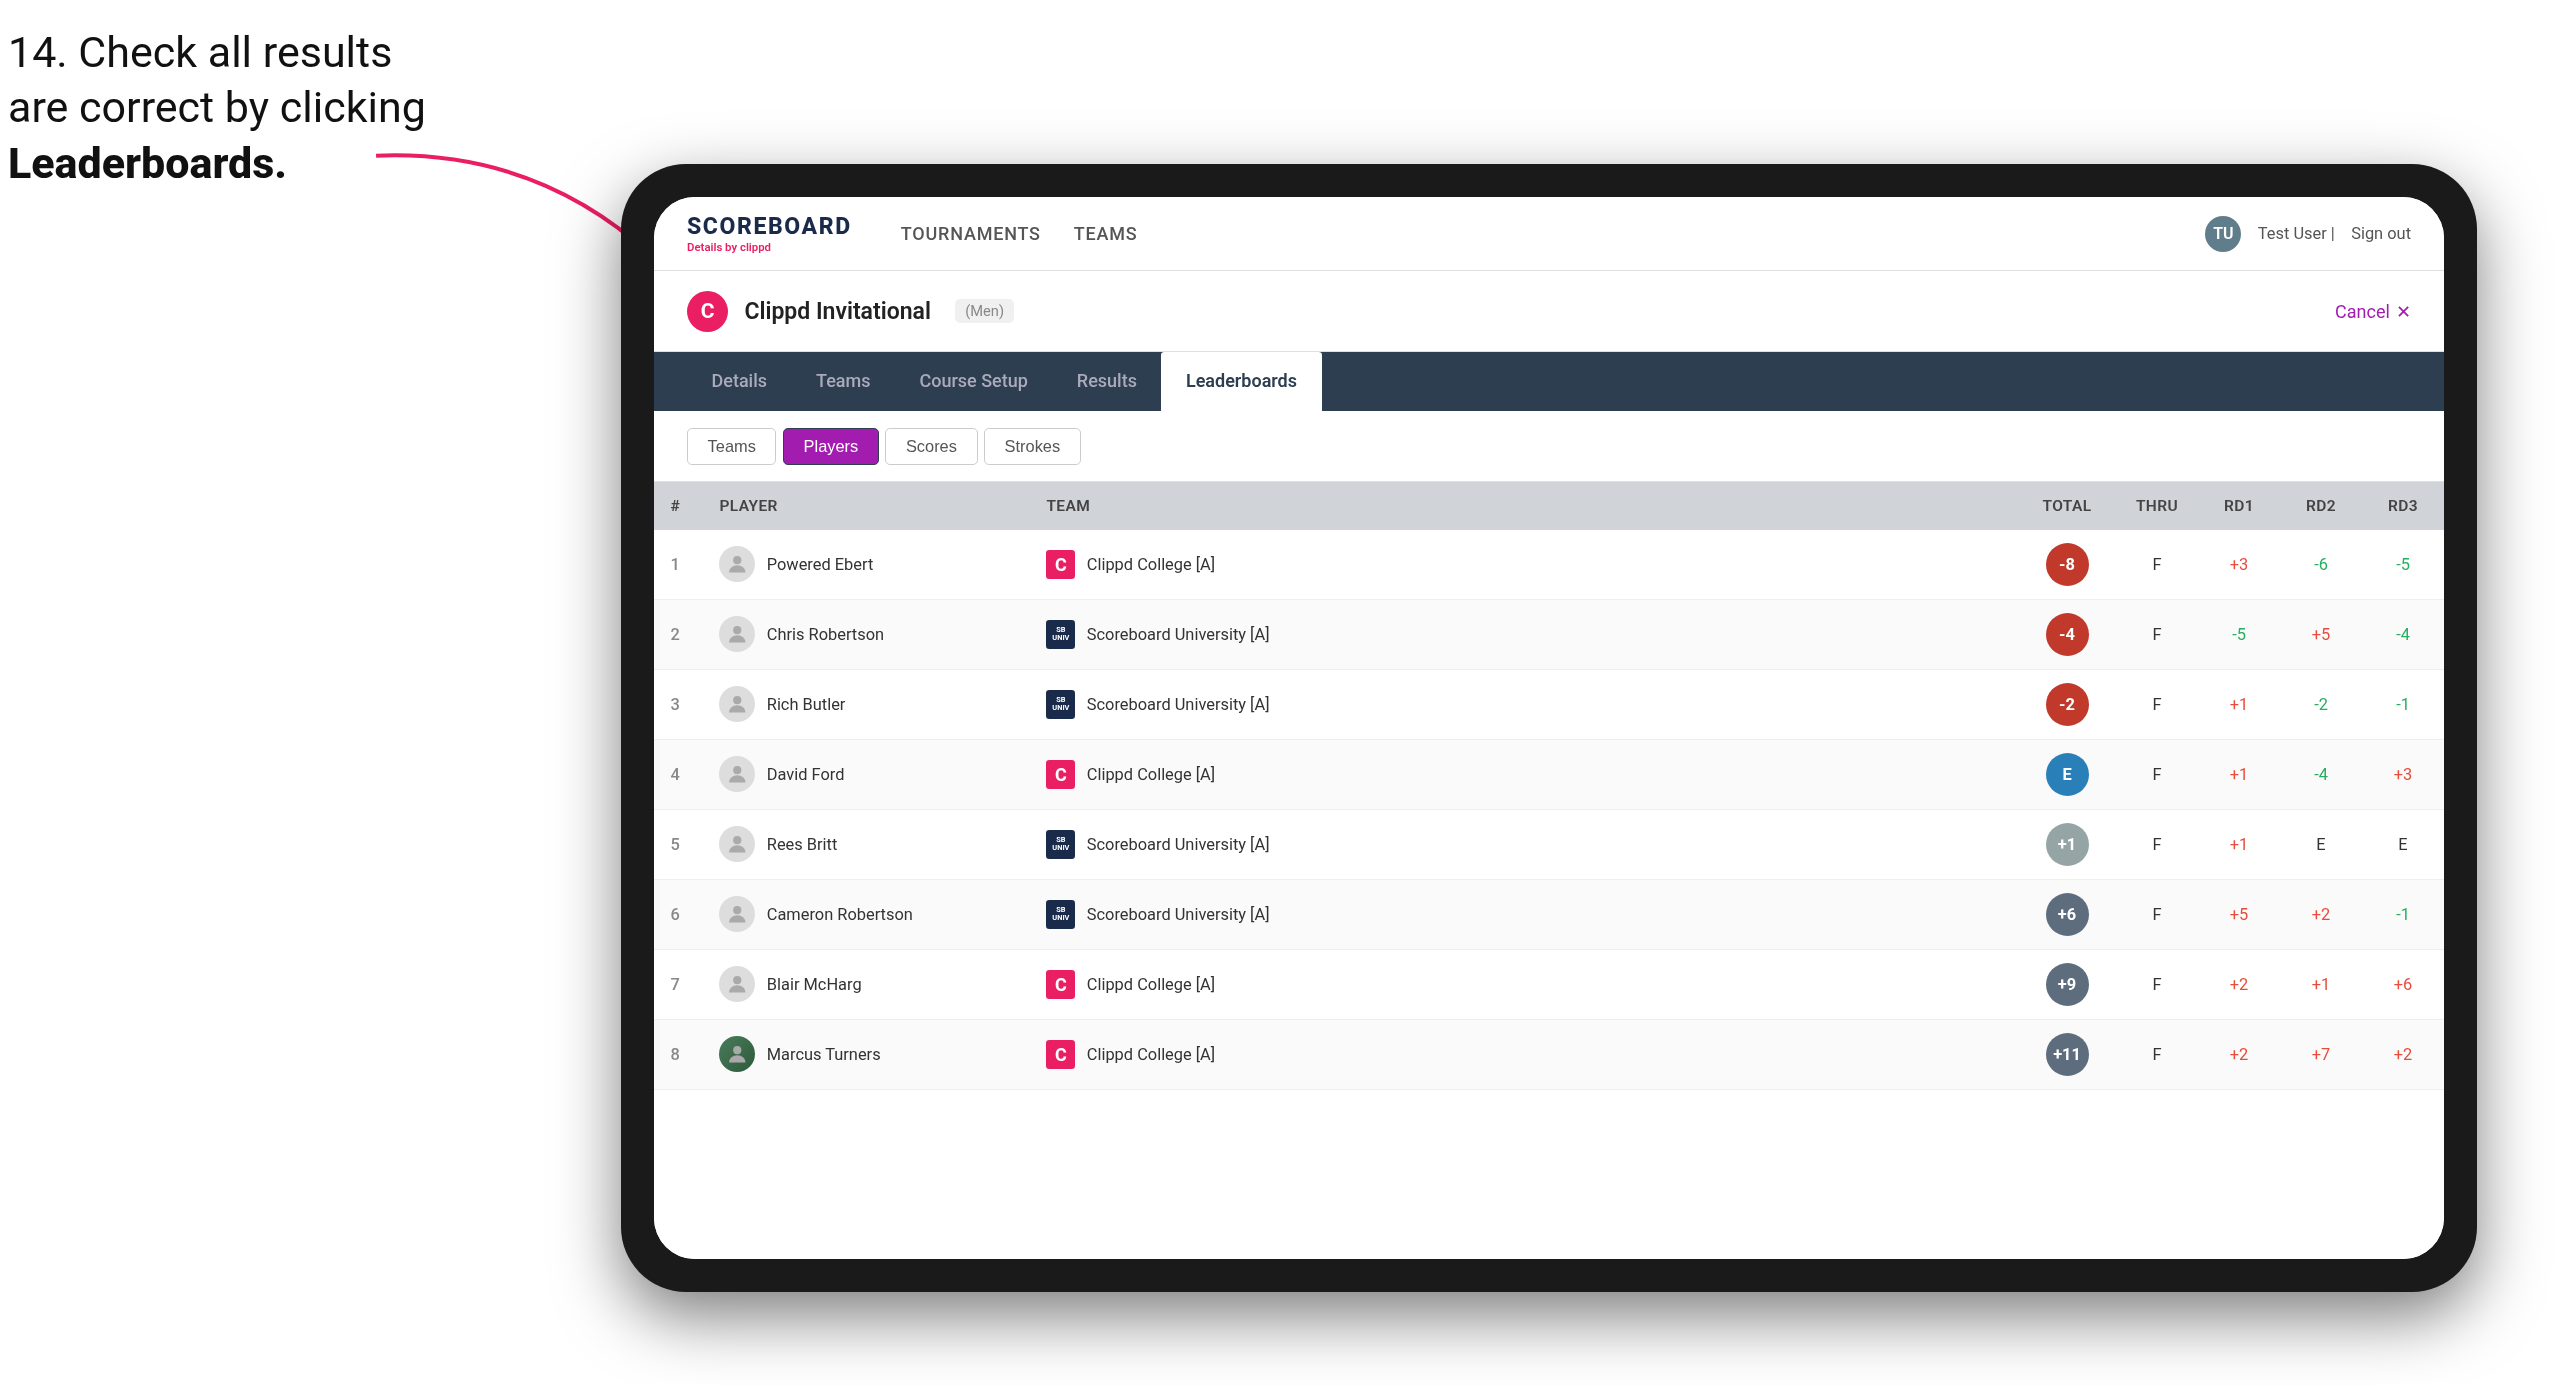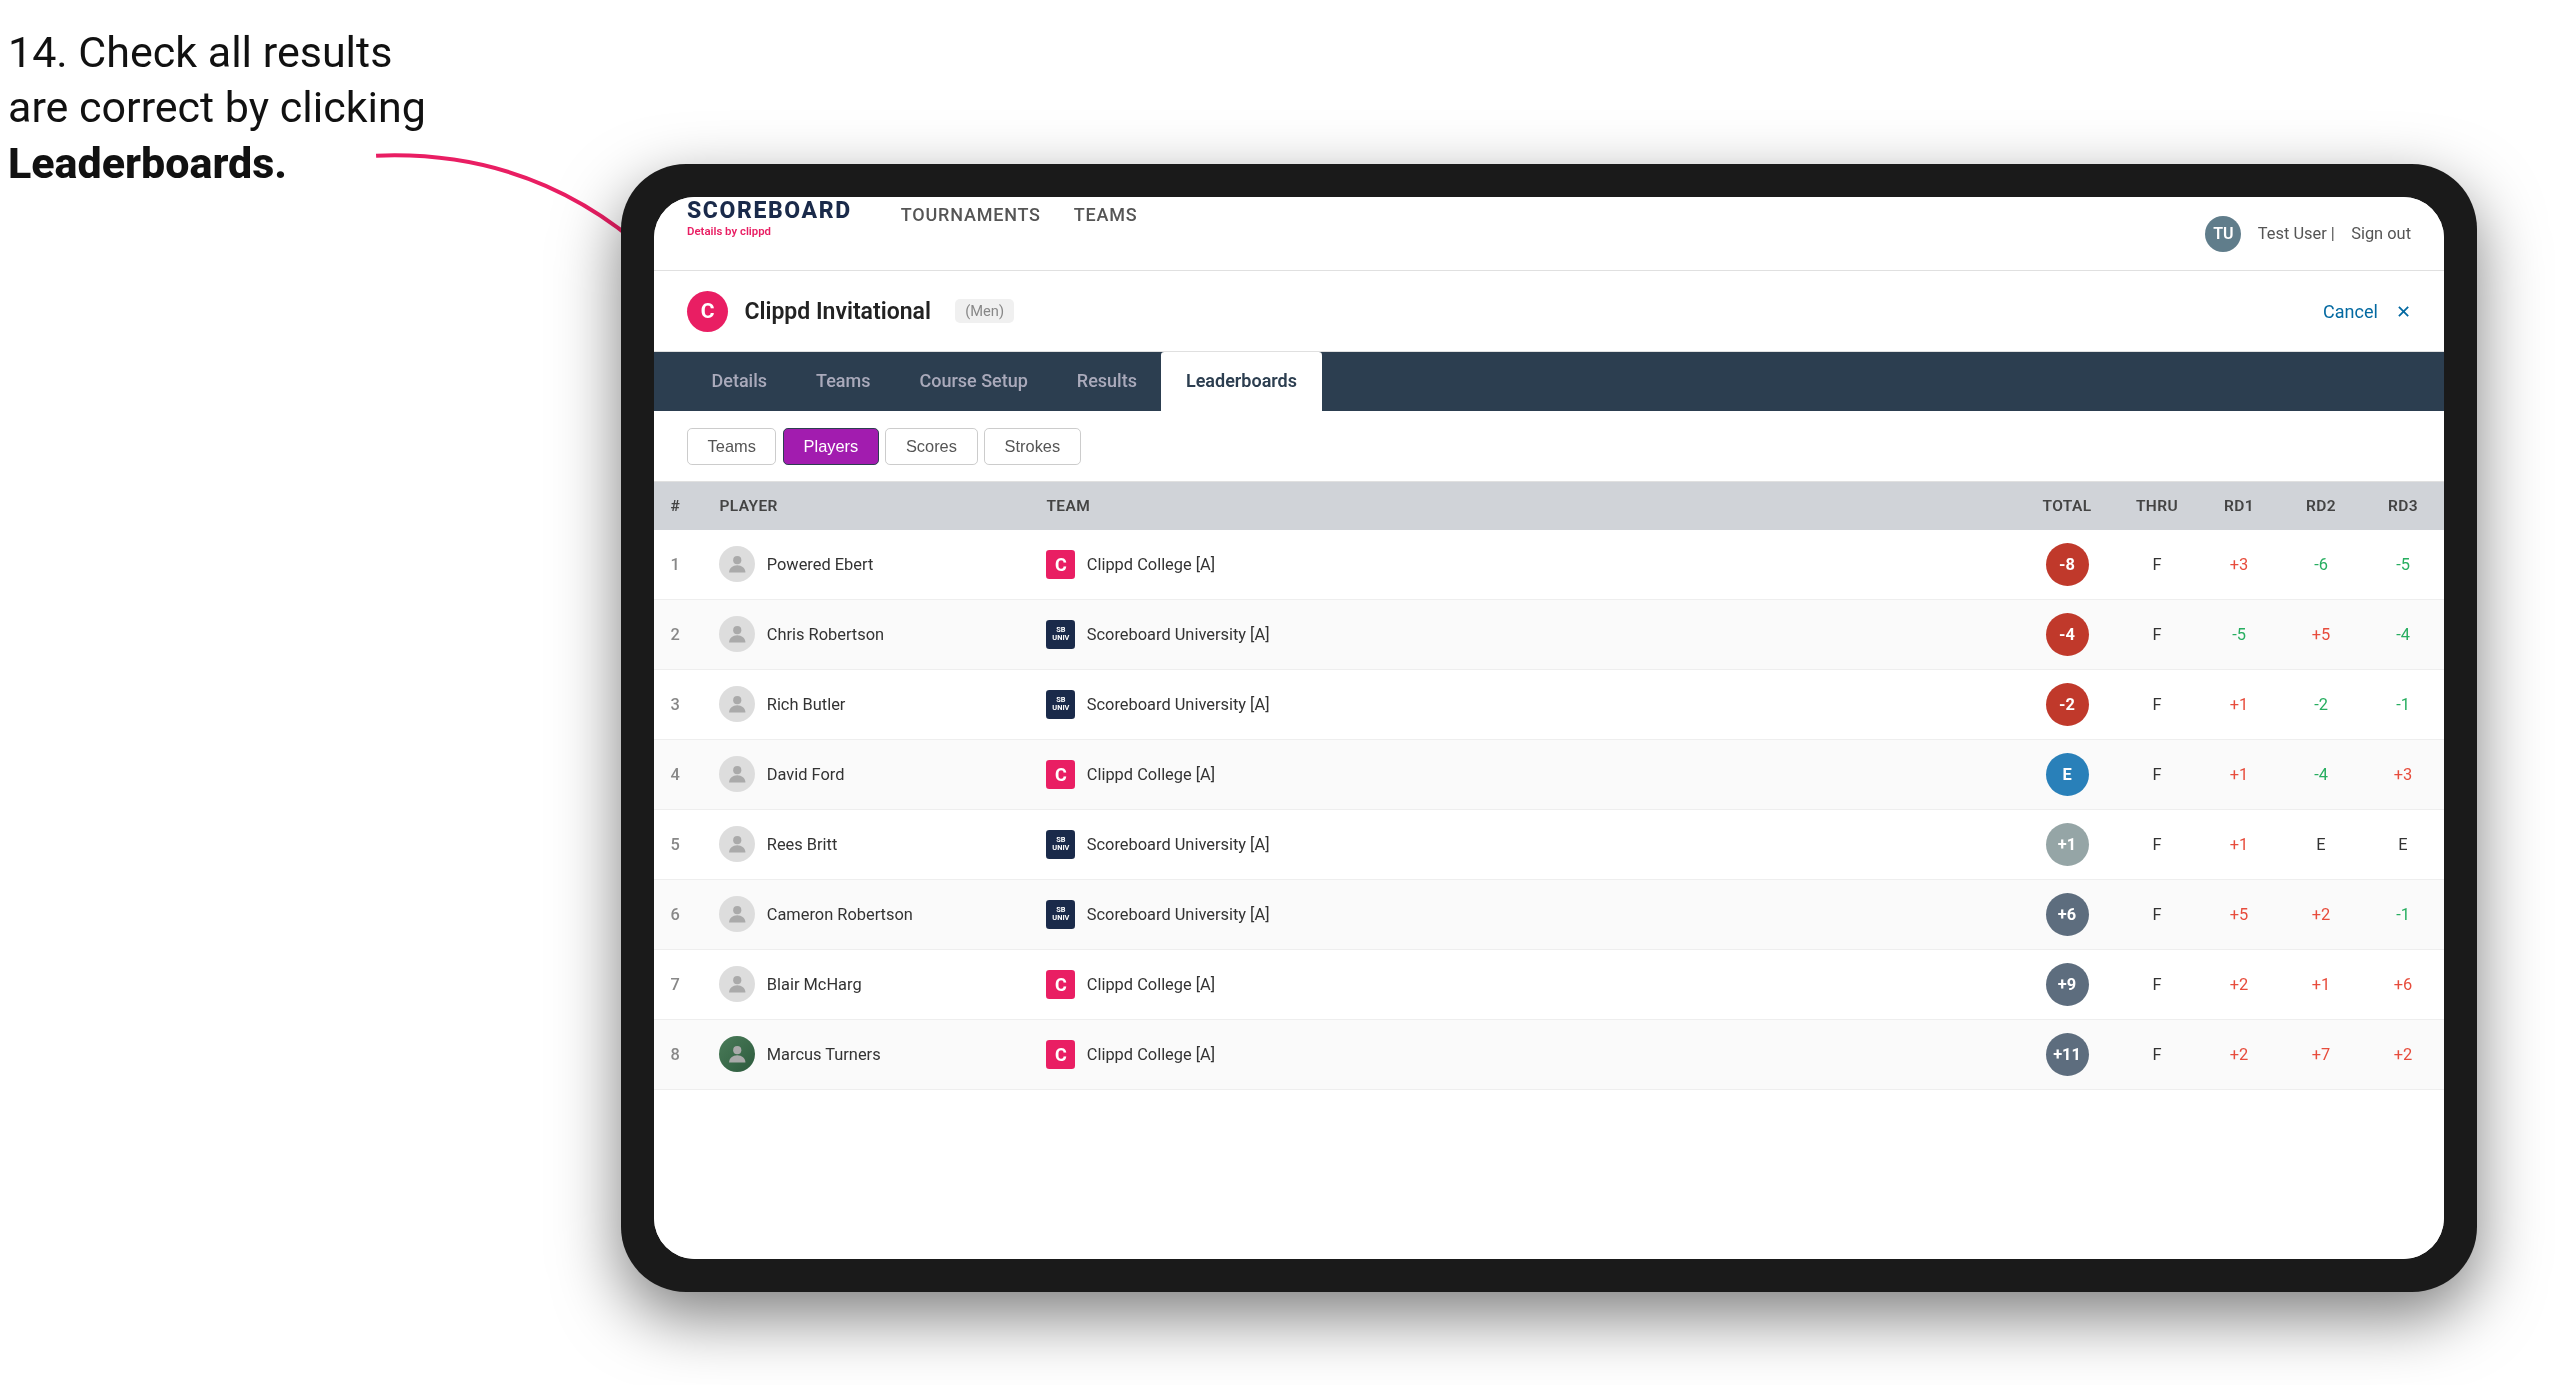--- a/index.html
+++ b/index.html
@@ -59,20 +59,21 @@
       border-radius: 41px;
       overflow: hidden;
       display: flex;
       flex-direction: column;
     }
 
     
     .top-nav {
       background: #fff;
       display: flex;
+      align-items: center;
       padding: 0 33px;
       height: 74px;
       border-bottom: 0.8px solid #e0e0e0;
       flex-shrink: 0;
     }
     .logo-area {
       display: flex;
       flex-direction: column;
       margin-right: 49px;
     }
@@ -168,25 +169,25 @@
     .tournament-badge {
       font-size: 14.7px;
       color: #888;
       background: #f0f0f0;
       padding: 3.3px 9.8px;
       border-radius: 5px;
       margin-left: 8.2px;
     }
     .cancel-btn {
       font-size: 18px;
-      color: #0369a1;
+      color: #a21caf;
       cursor: pointer;
       display: flex;
       align-items: center;
-      gap: 18px;
+      gap: 6px;
     }
 
     
     .tab-bar {
       background: #2c3e50;
       display: flex;
       padding: 0 33px;
       flex-shrink: 0;
     }
     .tab-item {

